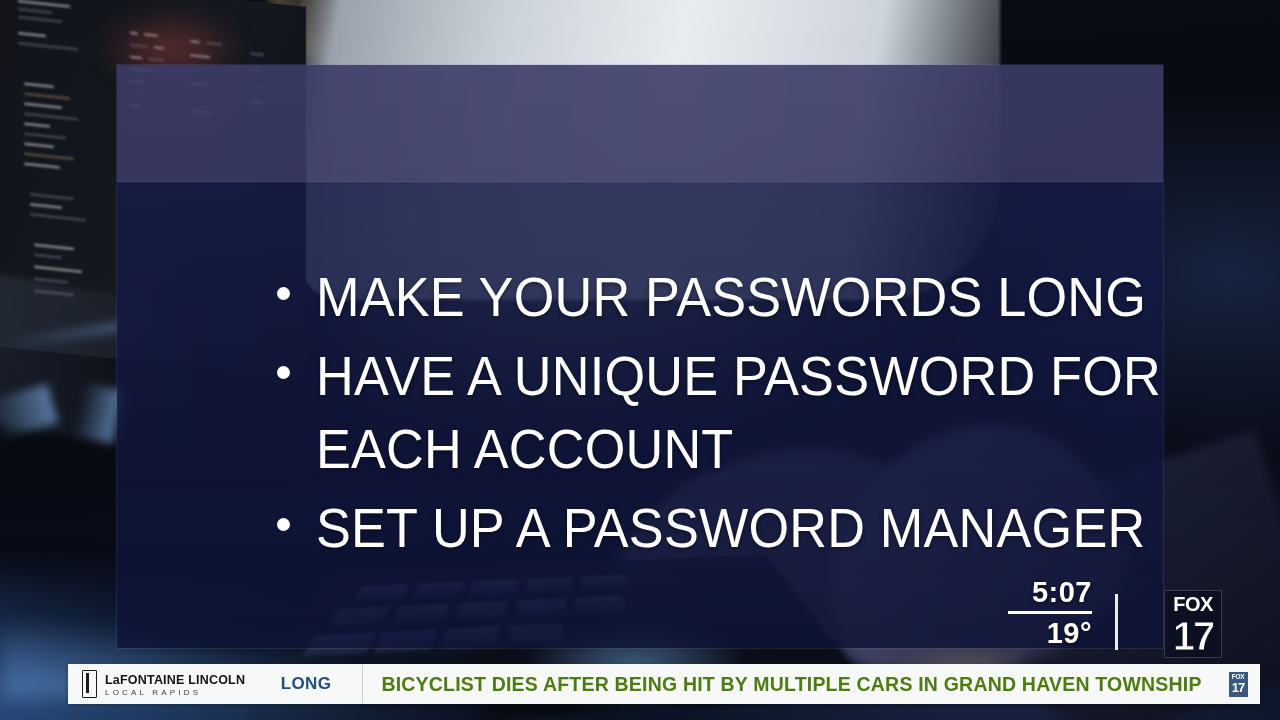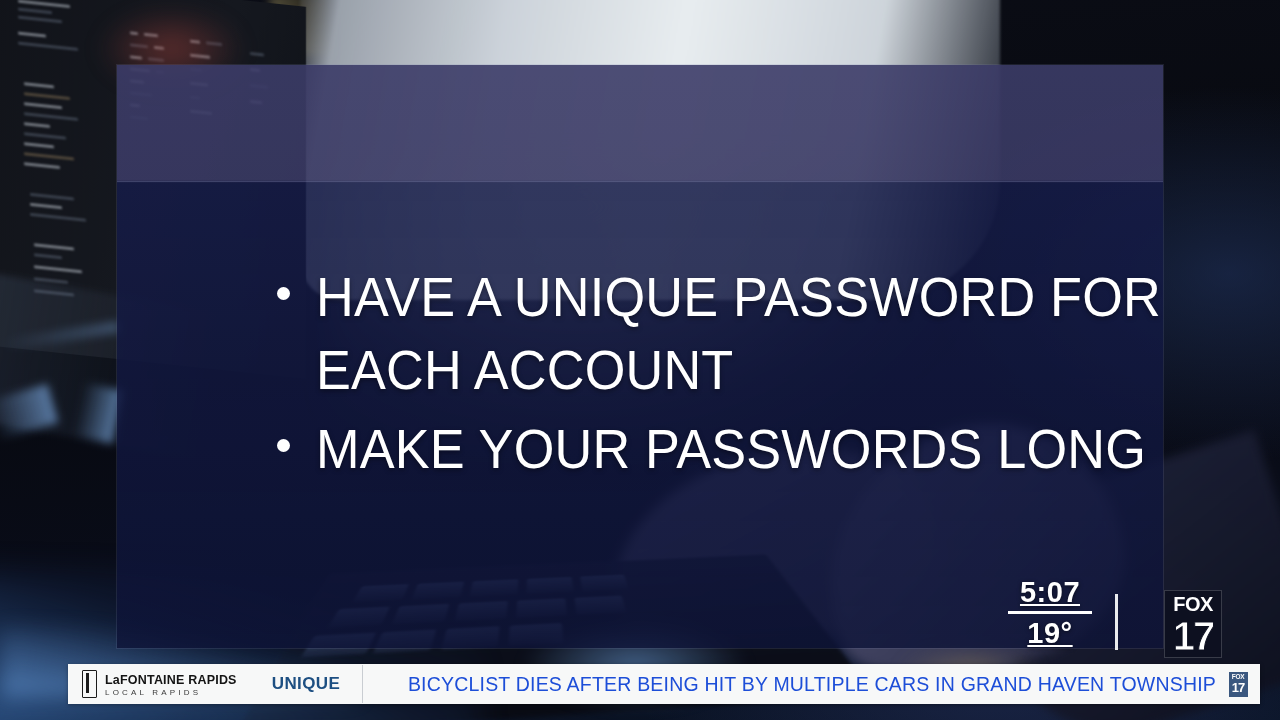--- a/index.html
+++ b/index.html
@@ -259,23 +259,22 @@
     transform: scaleX(0.95);
     transform-origin: left center;
     text-shadow: 0 2px 5px rgba(0,0,0,0.40);
   }
 
   
   .timetemp {
     position: absolute;
     right: 188px; bottom: 72px;
     width: 84px;
-    text-align: center;
+    text-align: right;
     color: #fff;
-    text-decoration: underline;
   }
   .tt-time, .tt-temp {
     font-weight: 700;
     font-size: 29px;
     line-height: 30px;
     letter-spacing: 0.5px;
     text-shadow: 0 1px 4px rgba(0,0,0,0.6);
   }
   .tt-rule {
     height: 3px;
@@ -385,25 +384,25 @@
     flex: 0 0 auto;
     width: 1px;
     height: 38px;
     background: #c9cdd2;
   }
   .tk-headline {
     flex: 1 1 auto;
     overflow: hidden;
     white-space: nowrap;
     padding-left: 4px;
-    font-weight: 400;
+    font-weight: 700;
     font-size: 19.5px;
     letter-spacing: 0.2px;
-    color: #1d4ed8;
-    text-align: right;
+    color: #4d7c0f;
+    text-align: center;
   }
   .tk-bug {
     flex: 0 0 auto;
     width: 44px;
     display: flex;
     align-items: center;
     justify-content: center;
   }
   .tk-bug-box {
     width: 19px; height: 25px;
@@ -507,50 +506,54 @@
     <div class="bg-bottomglow2"></div>
   </div>
 
   <div class="panel">
     <div class="panel-head-line"></div>
 
 
     <div class="bullets">
       <div class="bullet">
         <span class="dot"></span>
+        <span class="btext">MAKE YOUR PASSWORDS LONG</span>
+      </div>
+      <div class="bullet">
+        <span class="dot"></span>
         <span class="btext">HAVE A UNIQUE PASSWORD FOR EACH ACCOUNT</span>
       </div>
       <div class="bullet">
         <span class="dot"></span>
-        <span class="btext">MAKE YOUR PASSWORDS LONG</span>
+        <span class="btext">SET UP A PASSWORD MANAGER</span>
       </div>
     </div>
   </div>
 
   <div class="timetemp">
     <div class="tt-time">5:07</div>
     <div class="tt-rule"></div>
     <div class="tt-temp">19°</div>
   </div>
   <div class="vdiv"></div>
 
   <div class="bug">
     <div class="bug-fox">FOX</div>
     <div class="bug-17">17</div>
   </div>
 
   <div class="ticker">
     <div class="tk-logo">
       <span class="lincoln-badge"></span>
       <span class="lf-text">
-        <span class="lf-1">LaFONTAINE RAPIDS</span>
+        <span class="lf-1">LaFONTAINE LINCOLN</span>
         <span class="lf-2" style="display:block;">LOCAL RAPIDS</span>
       </span>
     </div>
-    <div class="tk-cat">UNIQUE</div>
+    <div class="tk-cat">LONG</div>
     <div class="tk-sep"></div>
     <div class="tk-headline">BICYCLIST DIES AFTER BEING HIT BY MULTIPLE CARS IN GRAND HAVEN TOWNSHIP</div>
     <div class="tk-bug">
       <span class="tk-bug-box">
         <span class="tk-bug-fox">FOX</span>
         <span class="tk-bug-17">17</span>
       </span>
     </div>
   </div>
 

